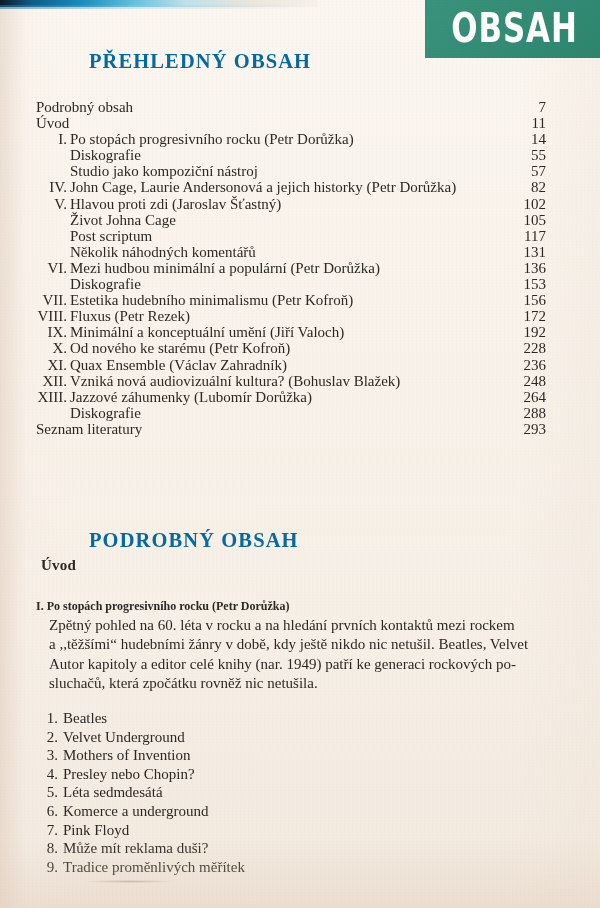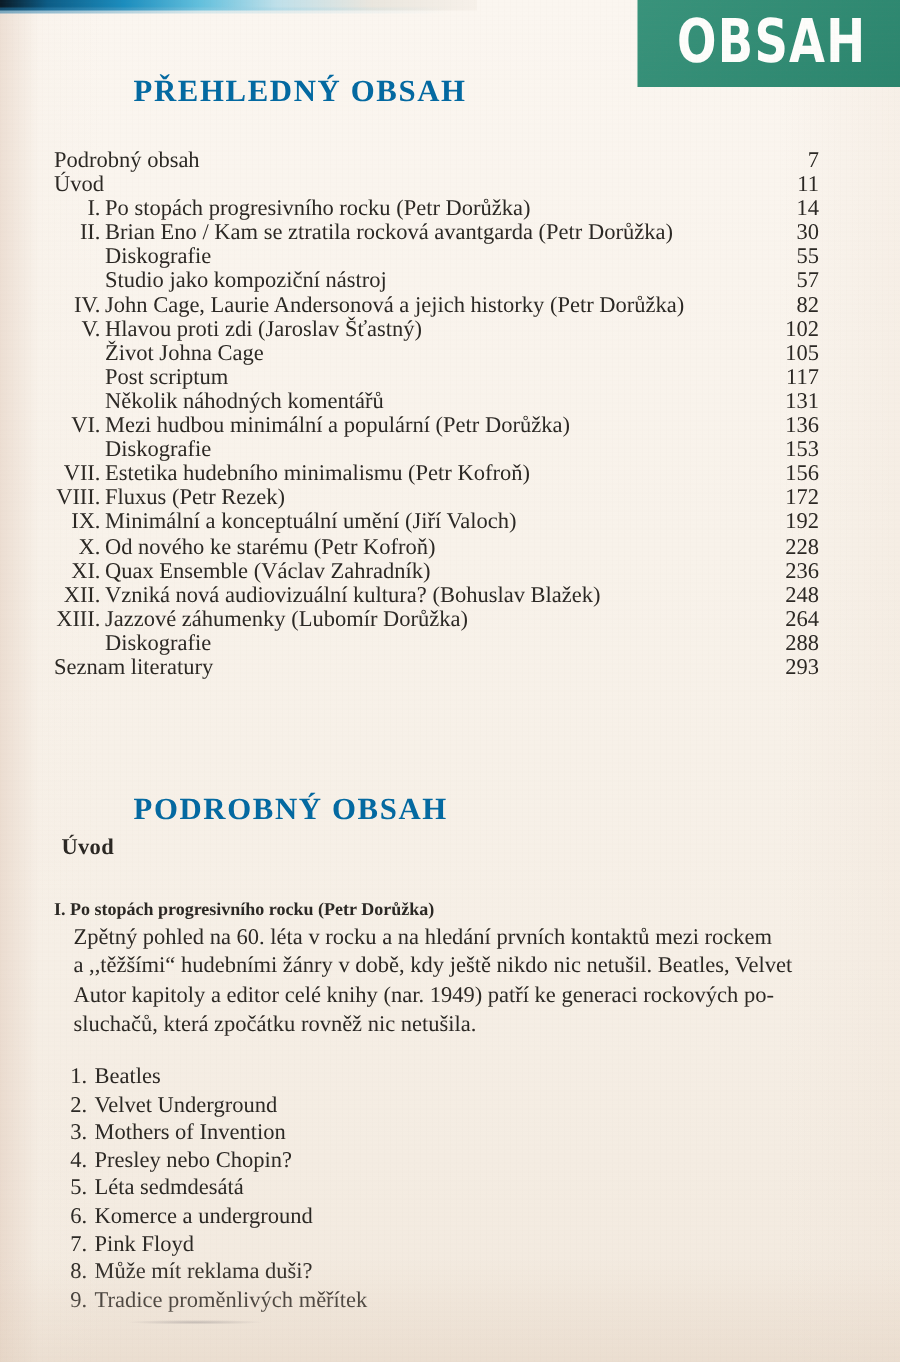--- a/index.html
+++ b/index.html
@@ -236,25 +236,20 @@
     <div class="toc-row plain">
       <span class="toc-num"></span>
       <span class="toc-title">Úvod</span>
       <span class="toc-page">11</span>
     </div>
     <div class="toc-row chapter">
       <span class="toc-num">I.</span>
       <span class="toc-title">Po stopách progresivního rocku (Petr Dorůžka)</span>
       <span class="toc-page">14</span>
     </div>
-    <div class="toc-row chapter">
-      <span class="toc-num">II.</span>
-      <span class="toc-title">Brian Eno / Kam se ztratila rocková avantgarda (Petr Dorůžka)</span>
-      <span class="toc-page">30</span>
-    </div>
     <div class="toc-row sub">
       <span class="toc-num"></span>
       <span class="toc-title">Diskografie</span>
       <span class="toc-page">55</span>
     </div>
     <div class="toc-row sub">
       <span class="toc-num"></span>
       <span class="toc-title">Studio jako kompoziční nástroj</span>
       <span class="toc-page">57</span>
     </div>

